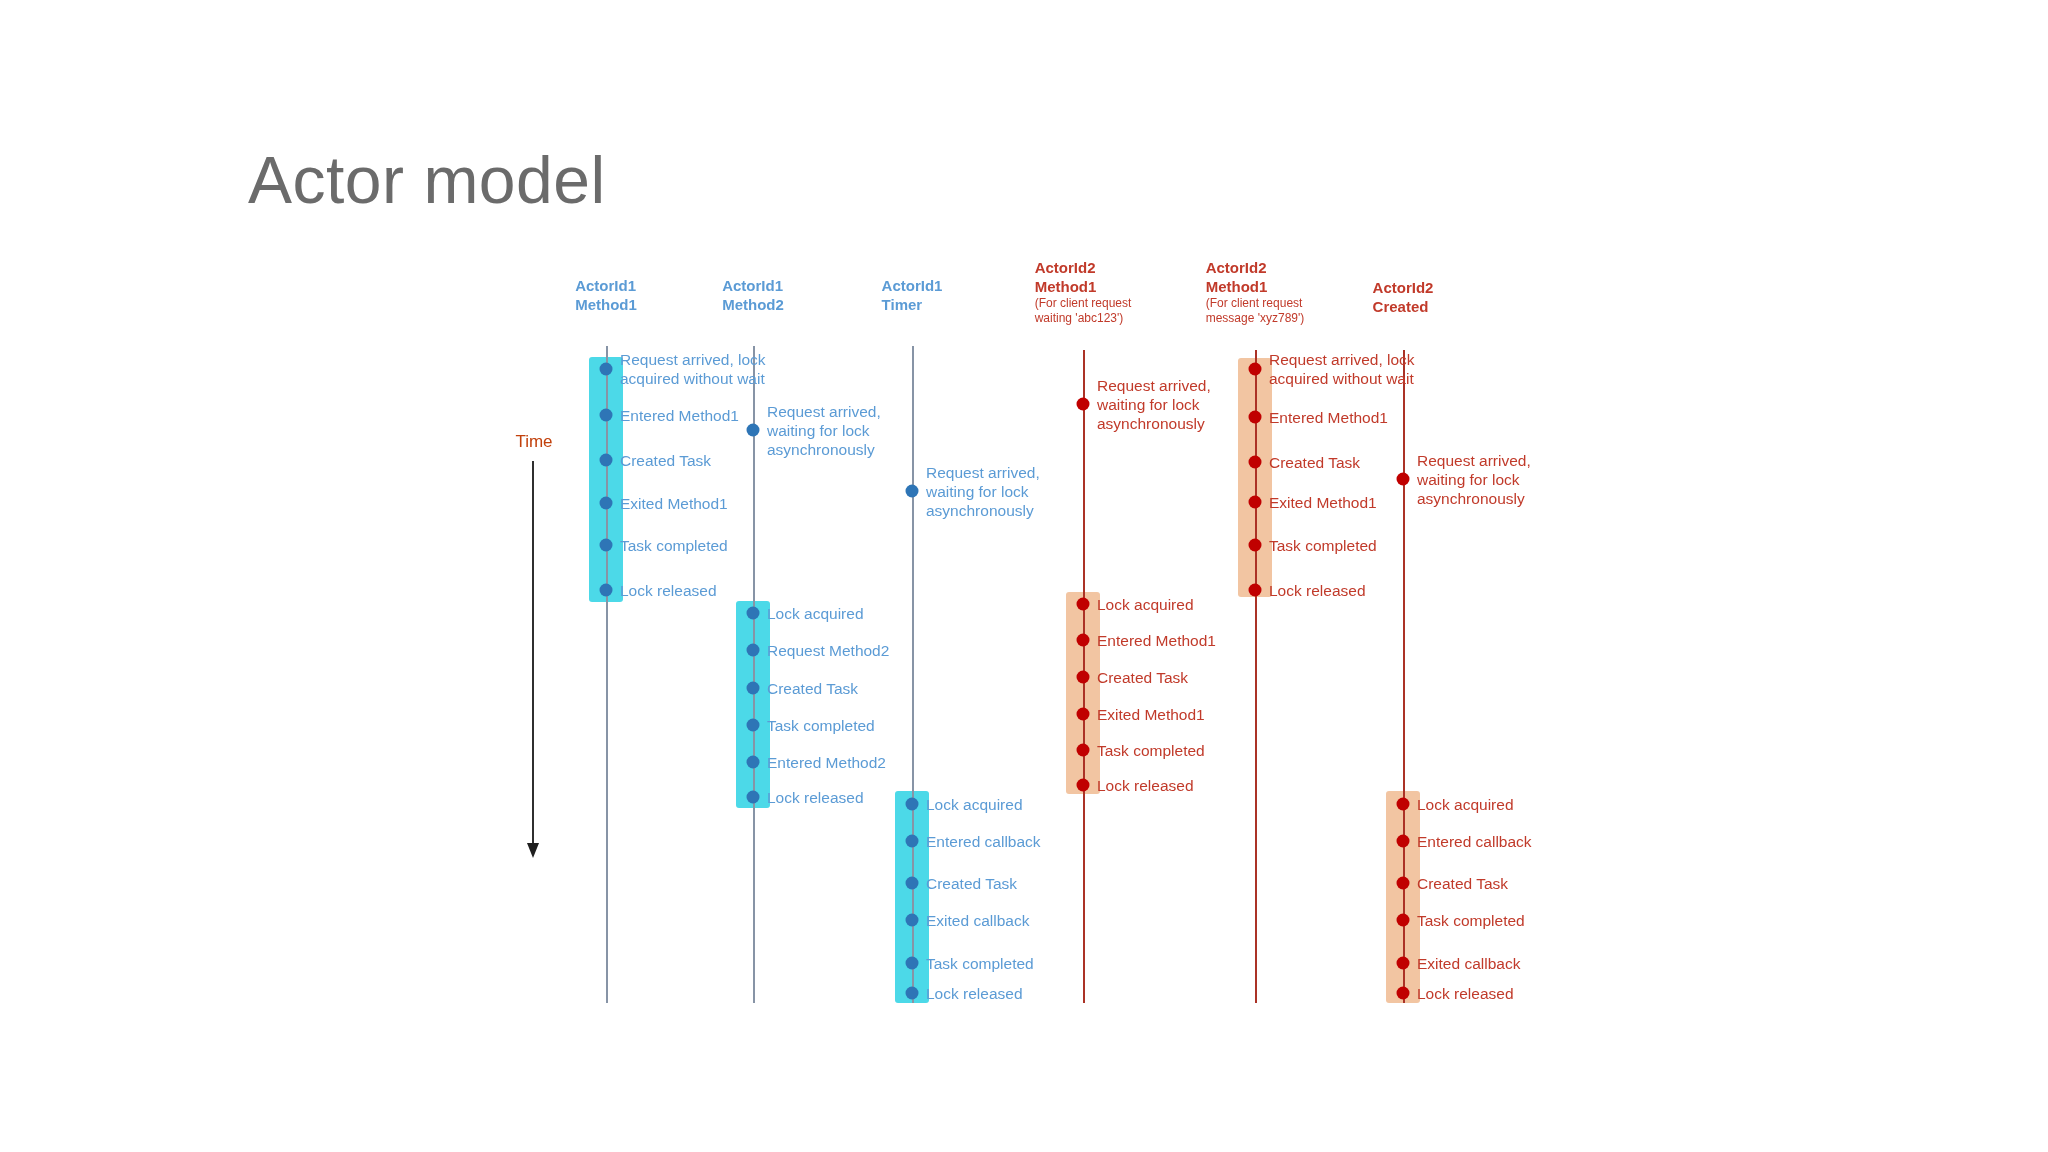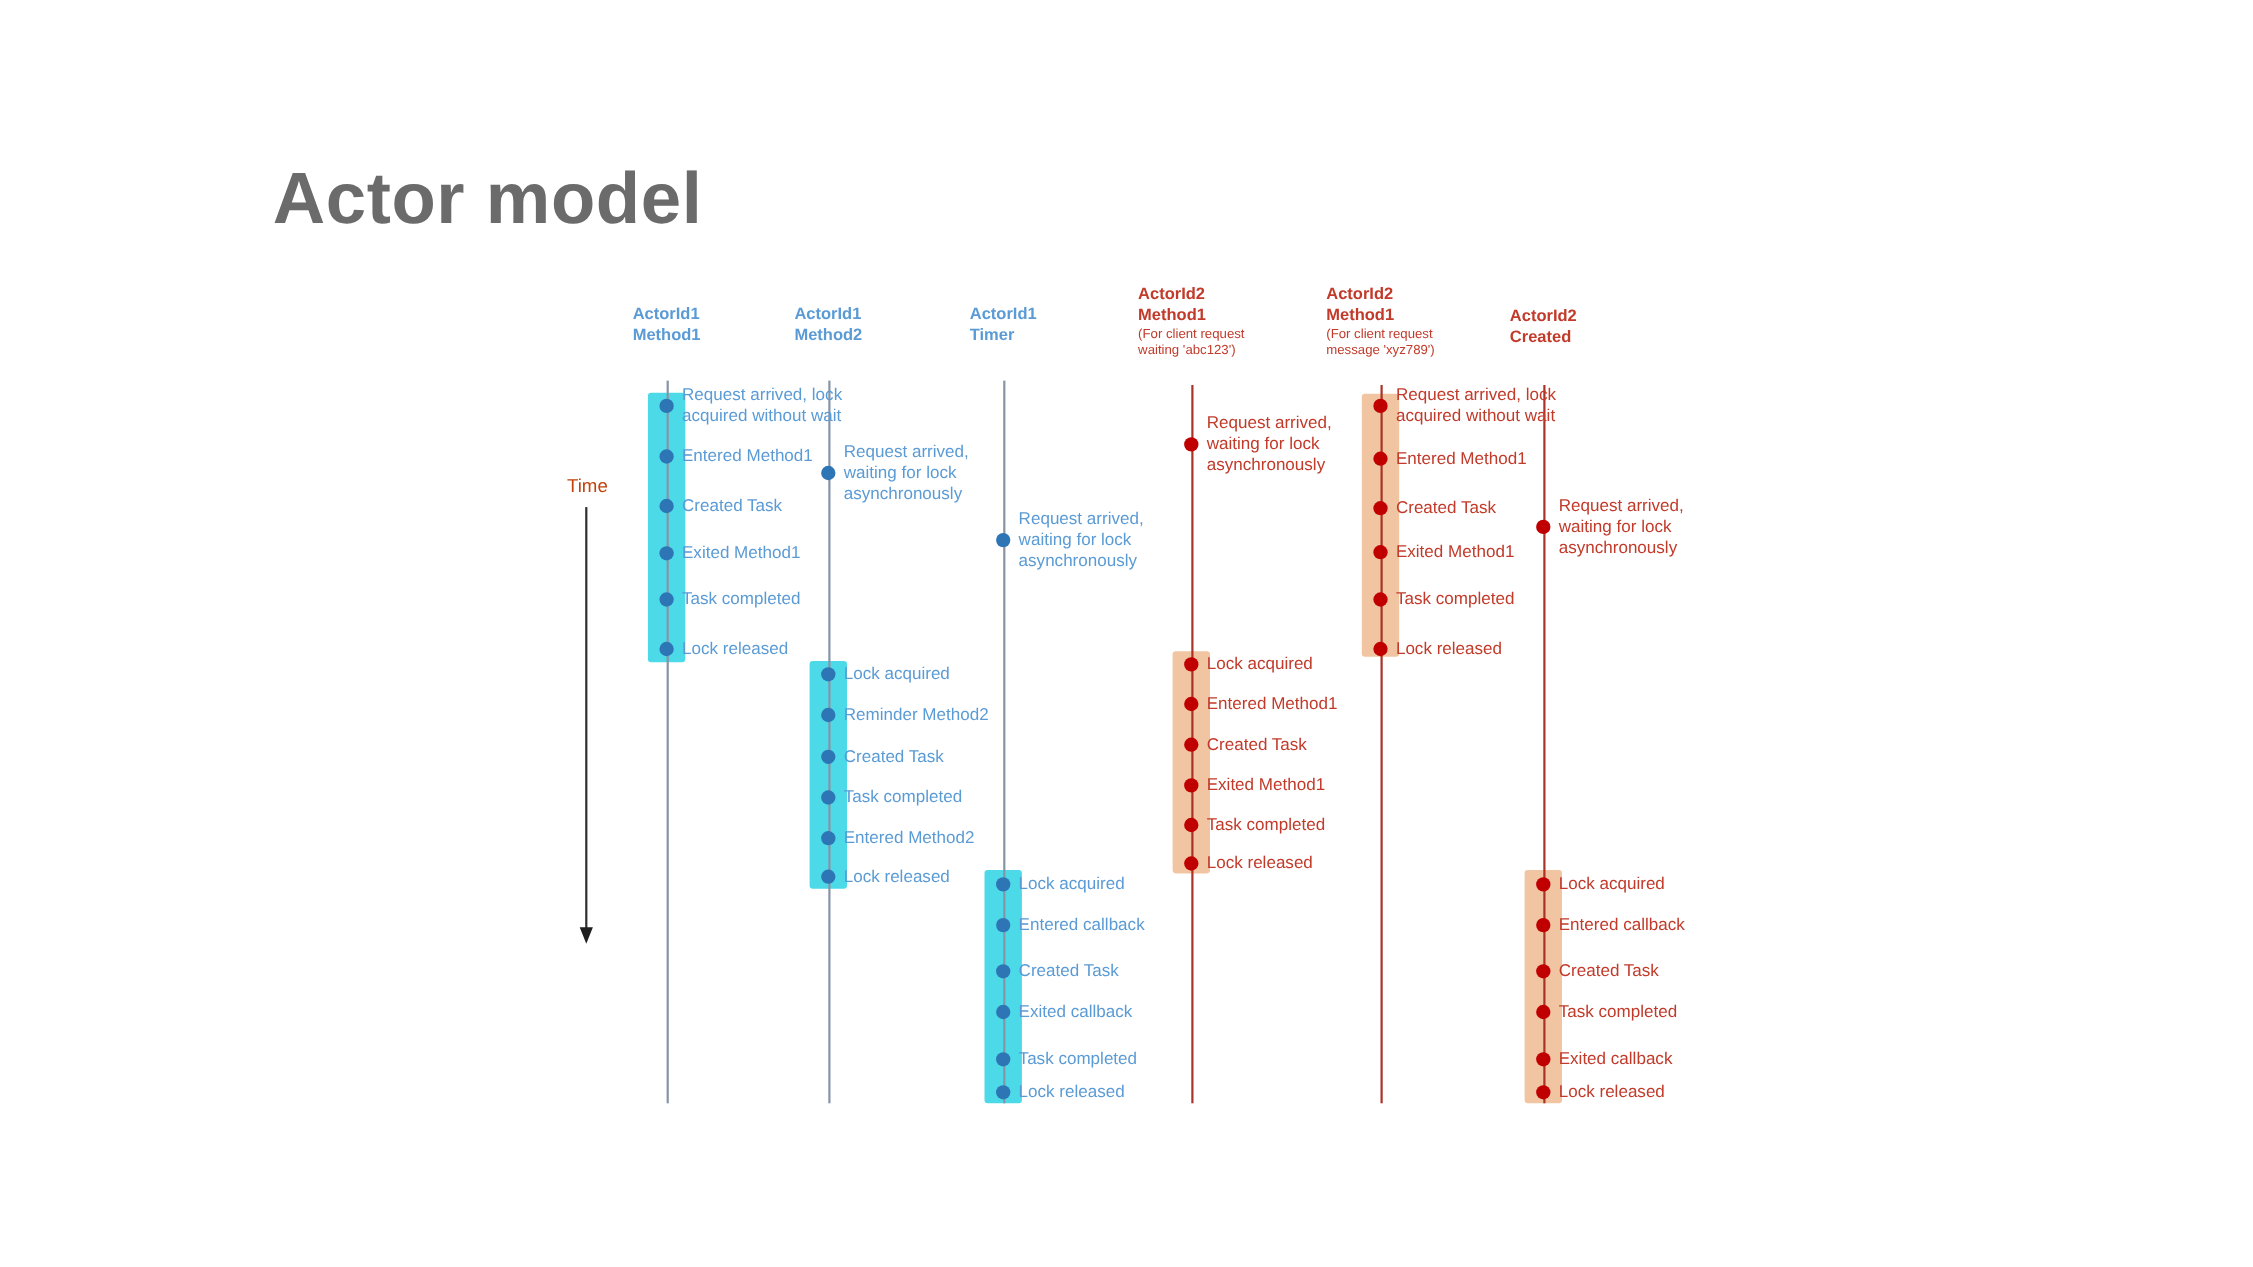--- a/index.html
+++ b/index.html
@@ -10,21 +10,21 @@
     background: #ffffff;
     overflow: hidden;
     font-family: "Liberation Sans", sans-serif;
   }
   .slide-title {
     position: absolute;
     left: 248px;
     top: 142px;
     margin: 0;
     font-size: 66px;
-    font-weight: 700;
+    font-weight: 400;
     letter-spacing: 0.5px;
     color: #6b6b6b;
   }
   .time-label {
     position: absolute;
     left: 534px;
     top: 432px;
     transform: translateX(-50%);
     font-size: 17px;
     color: #c2410c;
@@ -113,21 +113,21 @@
         <div class="lane-title-line">ActorId1</div>
         <div class="lane-title-line">Method2</div>
       </div>
       <div class="event-dot" style="left: 753px; top: 430px; background: rgb(46, 117, 182);"></div>
       <div class="event-label" style="left: 767px; top: 430px; color: rgb(91, 155, 213);">Request arrived,
 waiting for lock
 asynchronously</div>
       <div class="event-dot" style="left: 753px; top: 613px; background: rgb(46, 117, 182);"></div>
       <div class="event-label" style="left: 767px; top: 613px; color: rgb(91, 155, 213);">Lock acquired</div>
       <div class="event-dot" style="left: 753px; top: 650px; background: rgb(46, 117, 182);"></div>
-      <div class="event-label" style="left: 767px; top: 650px; color: rgb(91, 155, 213);">Reminder Method2</div>
+      <div class="event-label" style="left: 767px; top: 650px; color: rgb(91, 155, 213);">Request Method2</div>
       <div class="event-dot" style="left: 753px; top: 688px; background: rgb(46, 117, 182);"></div>
       <div class="event-label" style="left: 767px; top: 688px; color: rgb(91, 155, 213);">Created Task</div>
       <div class="event-dot" style="left: 753px; top: 725px; background: rgb(46, 117, 182);"></div>
       <div class="event-label" style="left: 767px; top: 725px; color: rgb(91, 155, 213);">Task completed</div>
       <div class="event-dot" style="left: 753px; top: 762px; background: rgb(46, 117, 182);"></div>
       <div class="event-label" style="left: 767px; top: 762px; color: rgb(91, 155, 213);">Entered Method2</div>
       <div class="event-dot" style="left: 753px; top: 797px; background: rgb(46, 117, 182);"></div>
       <div class="event-label" style="left: 767px; top: 797px; color: rgb(91, 155, 213);">Lock released</div>
       <div class="lane-bar" style="left: 895px; top: 791px; height: 212px; background: rgb(76, 217, 232);"></div>
       <div class="lane-line" style="left: 912px; top: 346px; height: 657px; background: rgb(135, 148, 166);"></div>

